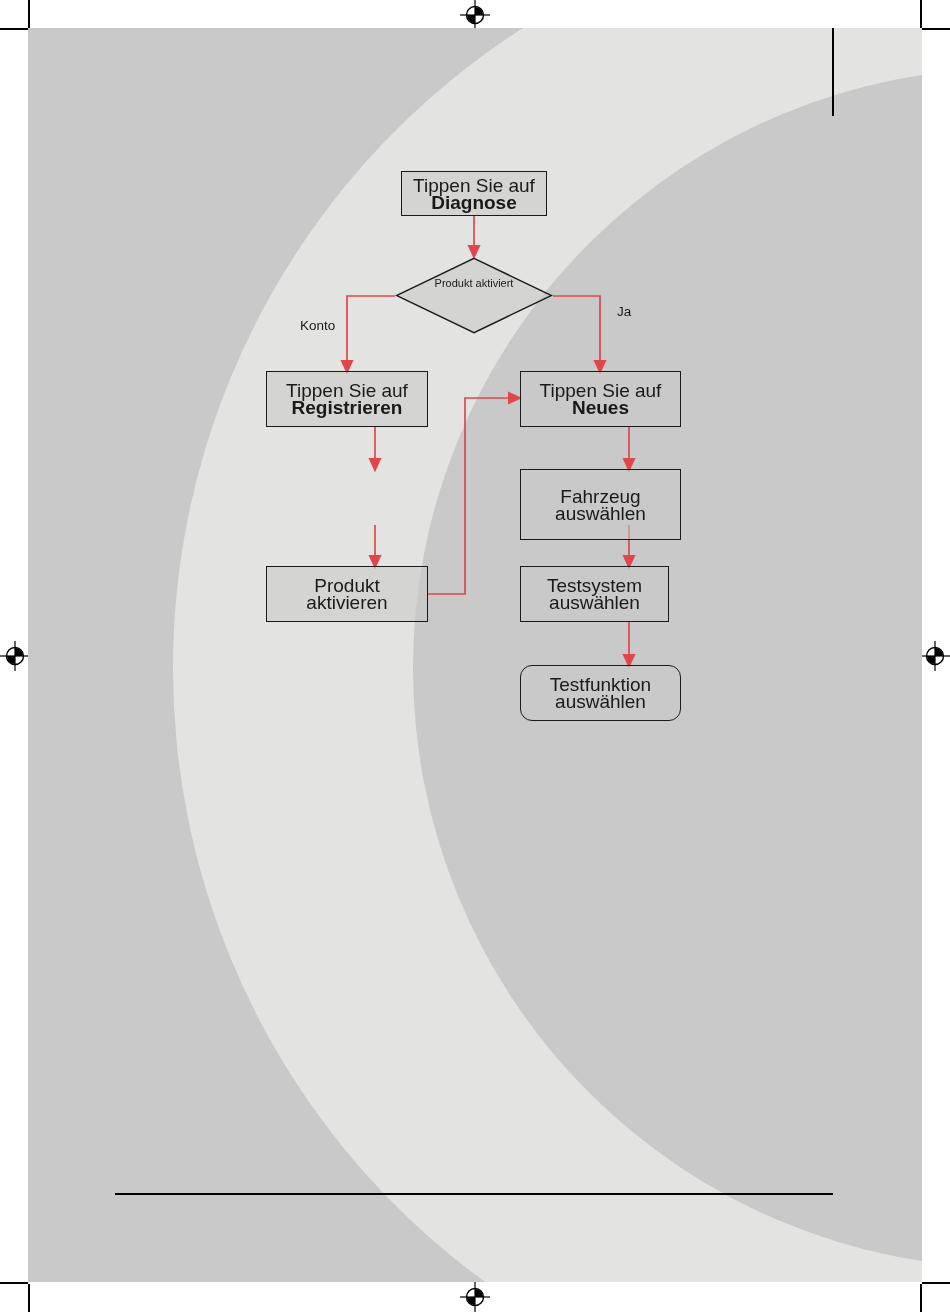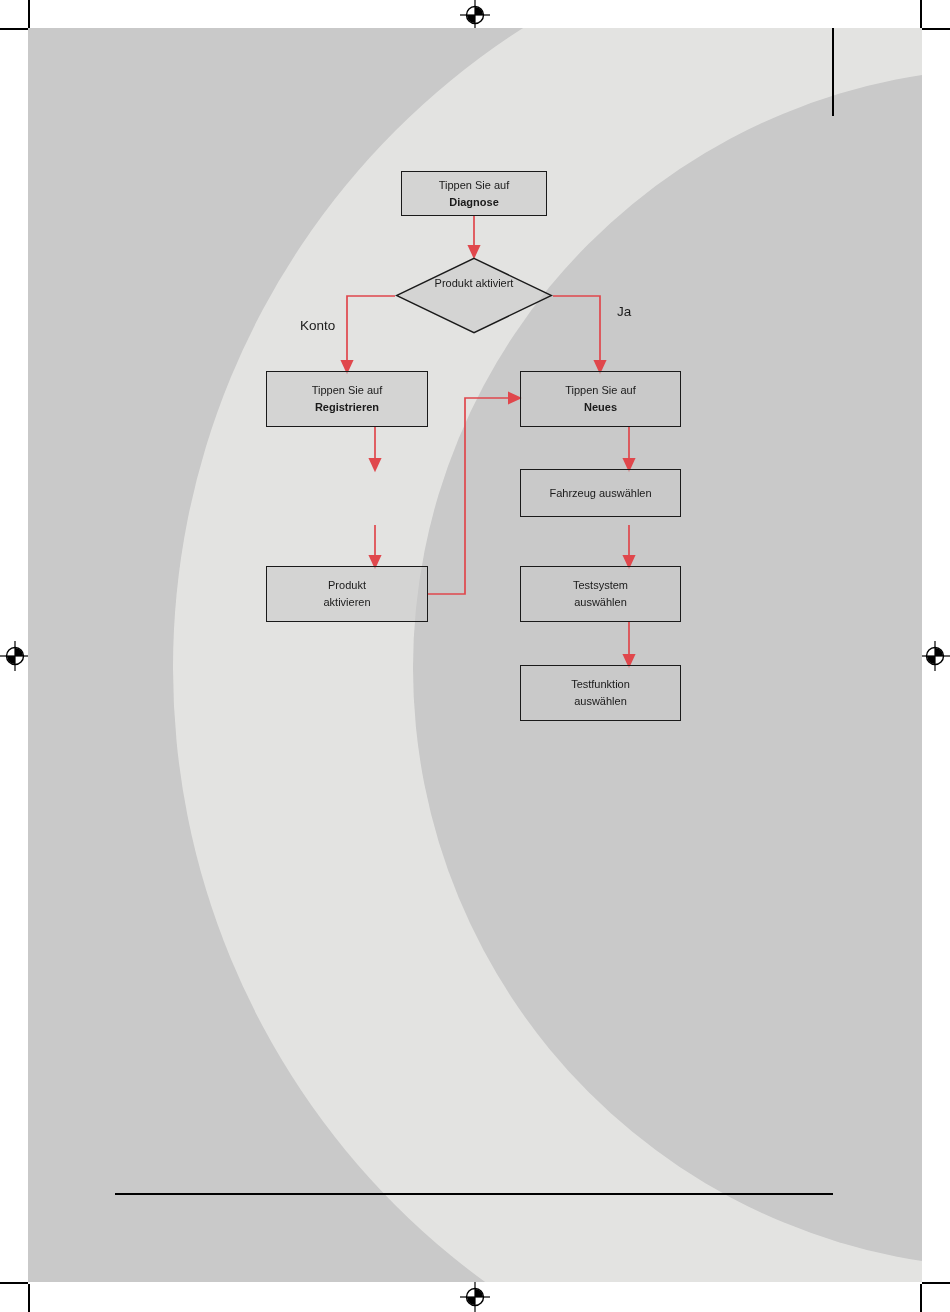--- a/index.html
+++ b/index.html
@@ -19,21 +19,21 @@
   
   #vrule{position:absolute;left:804px;top:0px;width:2px;height:88px;background:#000;}
   #hrule{position:absolute;left:87px;top:1165px;width:718px;height:2px;background:#000;}
 
   
   #chart{position:absolute;left:0;top:0;width:894px;height:1254px;}
 
   .node{position:absolute;box-sizing:border-box;border:1.4px solid #1a1a1a;
         background:rgba(201,201,201,0.55);
         display:flex;align-items:center;justify-content:center;
-        text-align:center;color:#1a1a1a;font-size:11px;line-height:17px;}
+        text-align:center;color:#1a1a1a;font-size:19px;line-height:17px;}
   .node .ln{display:block;}
   .node .b{font-weight:bold;}
 
   .diamond{position:absolute;}
   .dlabel{position:absolute;text-align:center;color:#1a1a1a;
           font-size:11px;line-height:17px;}
 
   .branch{position:absolute;color:#1a1a1a;font-size:13.5px;}
 
   .svgedge{position:absolute;left:0;top:0;width:894px;height:1254px;
@@ -159,34 +159,34 @@
       </div>
     </div>
 
     <div class="node" style="left:492px;top:343px;width:161px;height:56px;">
       <div>
         <span class="ln">Tippen Sie auf</span>
         <span class="ln b">Neues</span>
       </div>
     </div>
 
-    <div class="node" style="left:492px;top:441px;width:161px;height:48px;">
+    <div class="node" style="left:492px;top:441px;width:161px;height:71px;">
       <div>
         <span class="ln">Fahrzeug auswählen</span>
       </div>
     </div>
 
-    <div class="node" style="left:492px;top:538px;width:161px;height:56px;">
+    <div class="node" style="left:492px;top:538px;width:149px;height:56px;">
       <div>
         <span class="ln">Testsystem</span>
         <span class="ln">auswählen</span>
       </div>
     </div>
 
-    <div class="node" style="left:492px;top:637px;width:161px;height:56px;">
+    <div class="node" style="left:492px;top:637px;width:161px;height:56px;border-radius:12px;">
       <div>
         <span class="ln">Testfunktion</span>
         <span class="ln">auswählen</span>
       </div>
     </div>
 
   </div>
 </div>
 
 </body></html>

